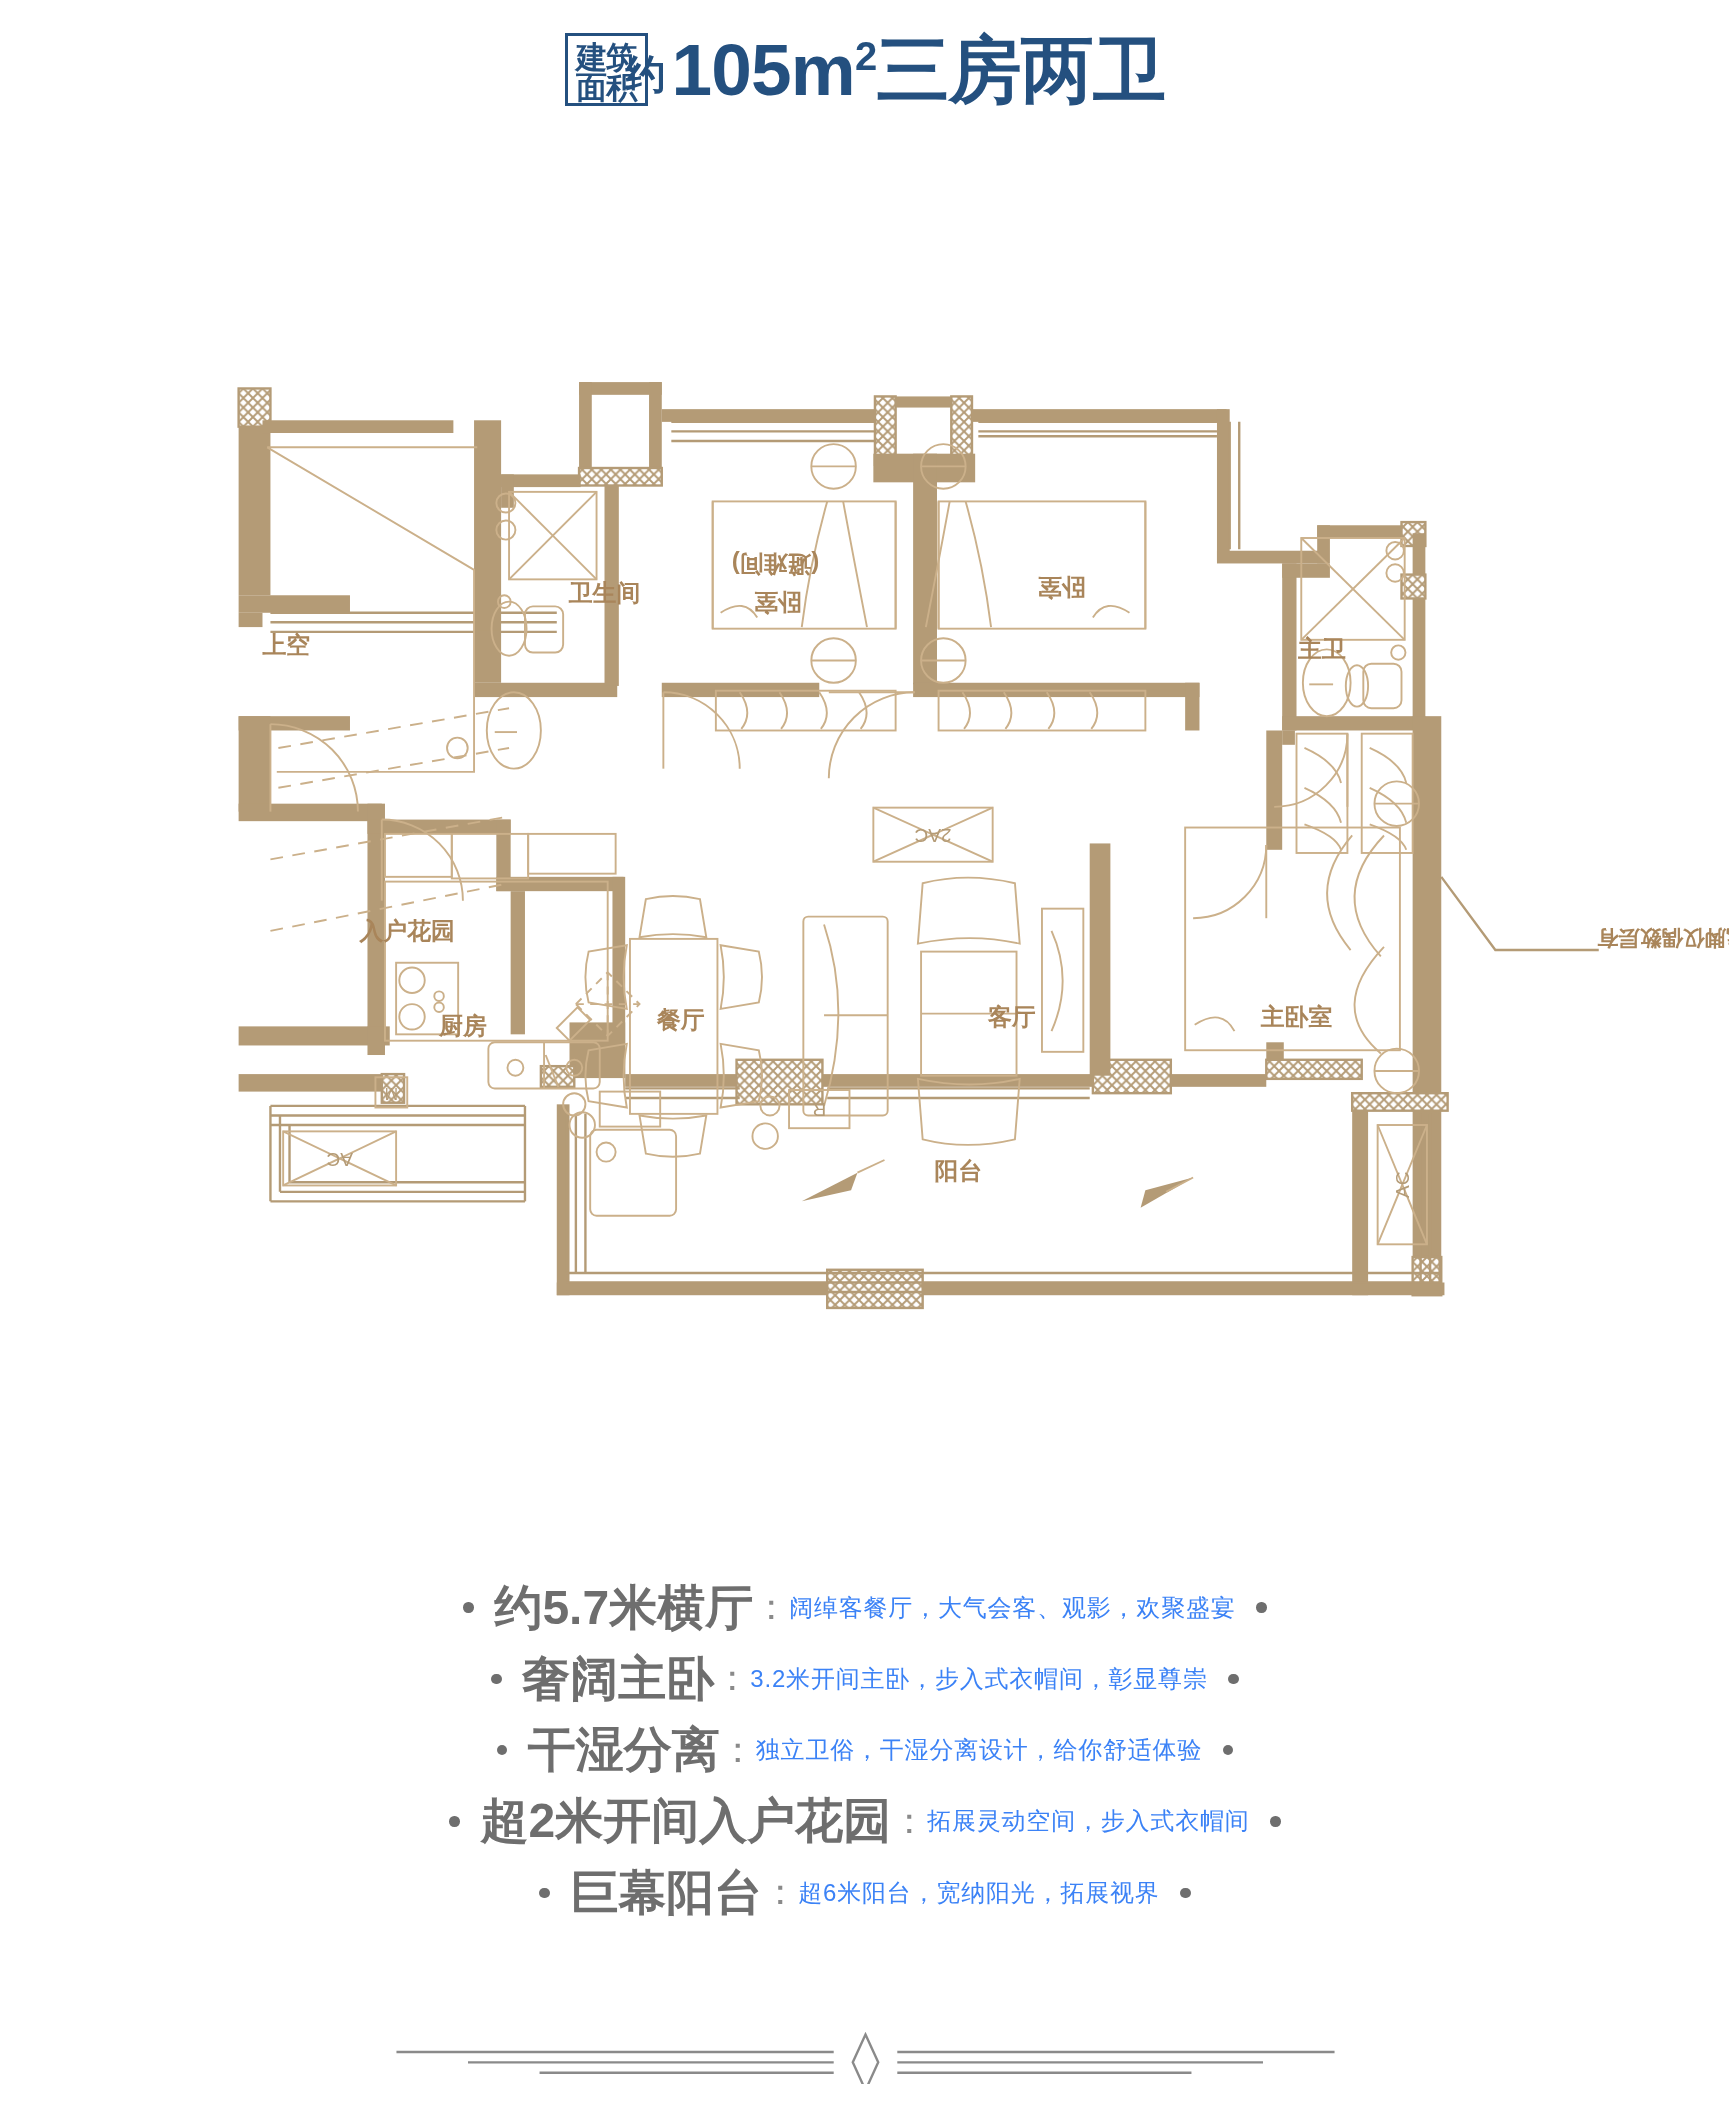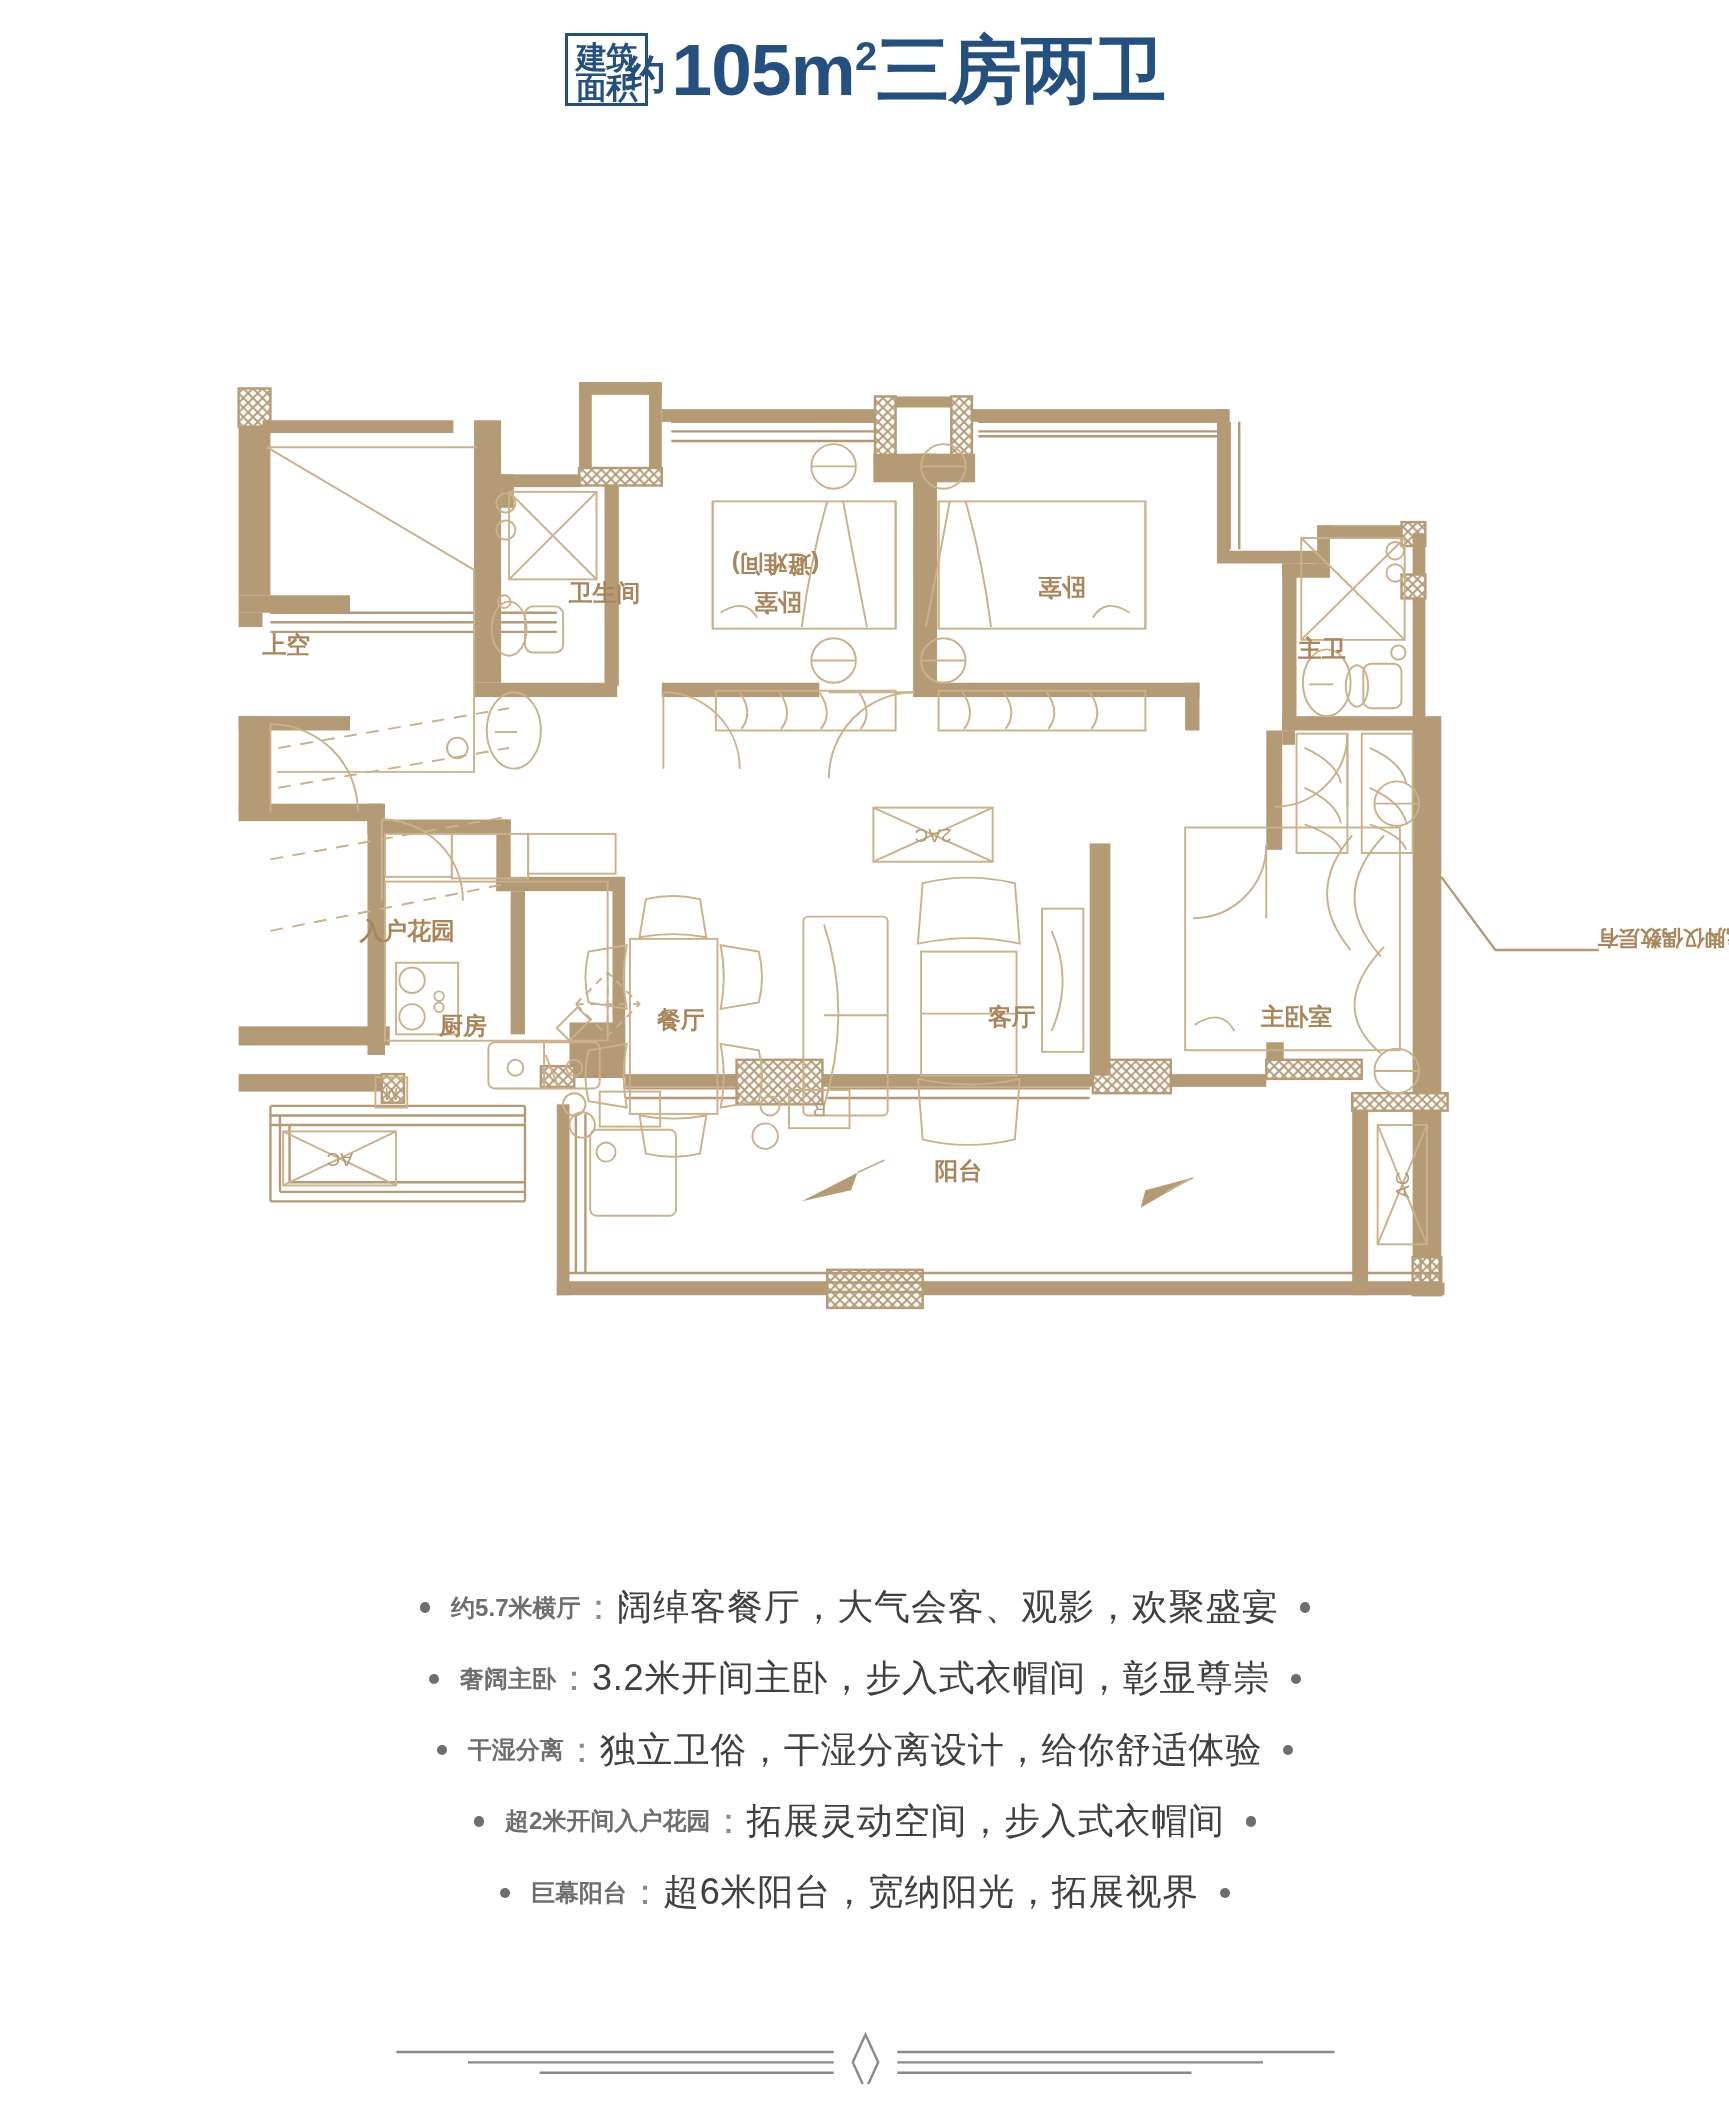--- a/index.html
+++ b/index.html
@@ -49,28 +49,28 @@
     display:flex;align-items:center;justify-content:center;
     height:57px;margin-bottom:14.3px;
   }
   .feature-dot{
     width:10.3px;height:10.3px;border-radius:50%;background:#6e6e6e;
     flex:0 0 auto;
   }
   .feature-dot.left{margin-right:20.7px;}
   .feature-dot.right{margin-left:20.7px;}
   .feature-key{
-    font-size:24px;font-weight:bold;color:#6e6e6e;
+    font-size:48px;font-weight:bold;color:#6e6e6e;
     letter-spacing:0px;white-space:nowrap;
   }
   .feature-sep{
     font-size:36px;color:#8a8a8a;white-space:nowrap;
   }
   .feature-val{
-    font-size:36px;color:#404040;letter-spacing:0.8px;white-space:nowrap;
+    font-size:24px;color:#3b82f6;letter-spacing:0.8px;white-space:nowrap;
   }
 
   
   #divider{
     position:absolute;left:0;top:2020px;width:1730px;height:72px;
     display:flex;align-items:center;justify-content:center;
   }
   #divider svg{display:block;}
 </style>
 </head>

